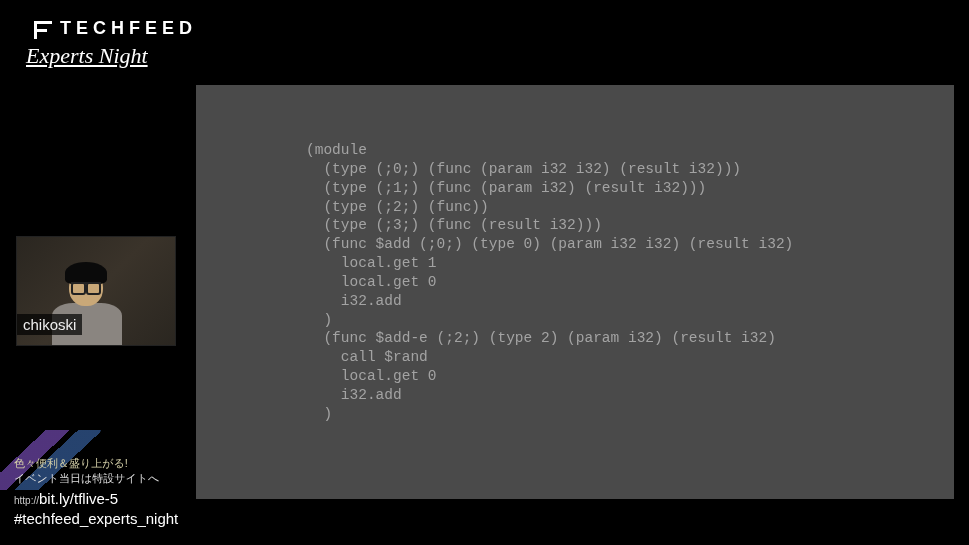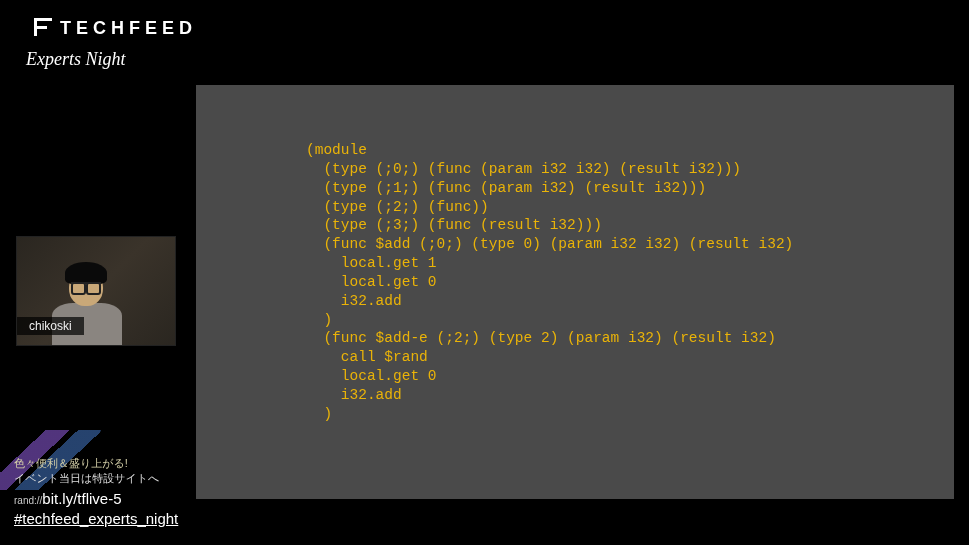--- a/index.html
+++ b/index.html
@@ -15,21 +15,21 @@
   position: absolute;
   top: 18px;
   left: 14px;
   color: #fff;
 }
 .logo-main {
   font-size: 18px;
   font-weight: bold;
   letter-spacing: 5px;
   display: flex;
-  align-items: flex-start;
+  align-items: flex-end;
   padding-left: 20px;
 }
 .logo-icon {
   display: inline-block;
   width: 18px;
   height: 18px;
   border-top: 3px solid #fff;
   border-left: 3px solid #fff;
   margin-right: 8px;
   position: relative;
@@ -38,24 +38,25 @@
   content: '';
   position: absolute;
   top: 5px;
   left: 0;
   width: 10px;
   height: 3px;
   background: #fff;
 }
 .logo-sub {
   font-family: 'Brush Script MT', cursive;
-  font-size: 18px;
+  font-size: 22px;
   font-style: italic;
-  margin-top: 10px;
+  margin-top: 4px;
   margin-left: 12px;
+  text-decoration: underline;
 }
 .webcam {
   position: absolute;
   top: 236px;
   left: 16px;
   width: 160px;
   height: 110px;
   background: linear-gradient(135deg, #2a2620 0%, #3a332a 50%, #2a2620 100%);
   border: 1px solid #222;
 }
@@ -111,36 +112,36 @@
   height: 42px;
   background: #8a8580;
   border-radius: 30% 30% 0 0;
 }
 .webcam-label {
   position: absolute;
   bottom: 10px;
   left: 0;
   background: rgba(0,0,0,0.7);
   color: #eee;
-  font-size: 12px;
-  padding: 2px 12px;
+  font-size: 15px;
+  padding: 2px 6px;
 }
 .slide {
   position: absolute;
   top: 85px;
   left: 196px;
   width: 758px;
   height: 414px;
   background: #4a4a4a;
   padding: 56px 0 0 110px;
 }
 .code {
   font-family: 'Courier New', monospace;
   font-size: 14.5px;
-  color: #eab308;
+  color: #a3a3a3;
   line-height: 1.3;
   white-space: pre;
 }
 .bottom-info {
   position: absolute;
   bottom: 18px;
   left: 14px;
   color: #eee;
 }
 .bottom-accent {
@@ -167,21 +168,20 @@
   color: #fff;
   margin-bottom: 3px;
 }
 .url-prefix {
   font-size: 10px;
   color: #ccc;
 }
 .hashtag {
   font-size: 15px;
   color: #fff;
-  text-decoration: underline;
 }
 </style>
 </head>
 <body>
 
 <div class="logo-area">
   <div class="logo-main">
     <span class="logo-icon"></span>
     <span>TECHFEED</span>
   </div>
@@ -215,16 +215,16 @@
     i32.add
   )</pre>
 </div>
 
 <div class="bottom-accent"></div>
 
 <div class="bottom-info">
   <div class="promo-line1">色々便利＆盛り上がる!</div>
   <div class="promo-line2">イベント当日は特設サイトへ</div>
   <div class="url-line">
-    <span class="url-prefix">rand://</span><span>bit.ly/tflive-5</span>
+    <span class="url-prefix">http://</span><span>bit.ly/tflive-5</span>
   </div>
   <div class="hashtag">#techfeed_experts_night</div>
 </div>
 
 </body></html>

